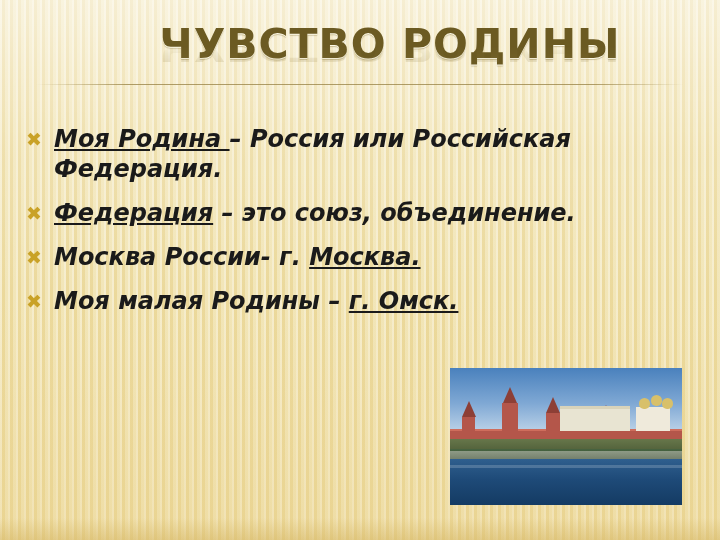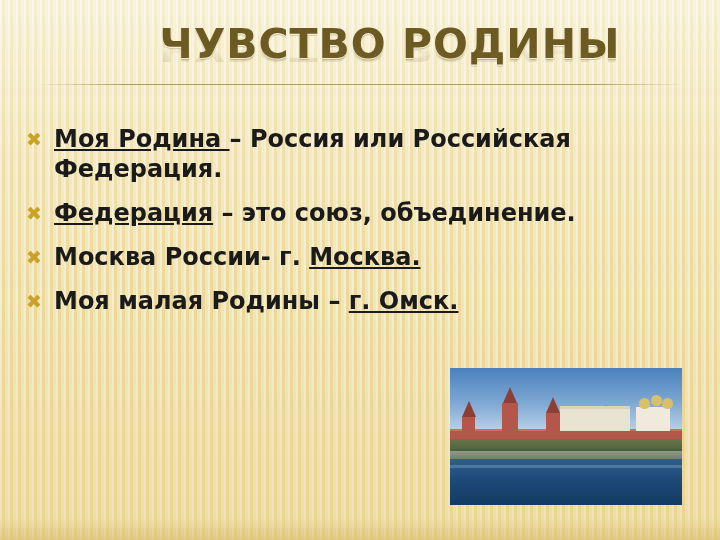--- a/index.html
+++ b/index.html
@@ -98,20 +98,21 @@
     text-align: left;
     user-select: none;
   }
   .bullet-text {
     flex: 1 1 auto;
     font-family: "DejaVu Sans", sans-serif;
     font-size: 24px;
     line-height: 30px;
     color: #1a1a1a;
     font-weight: 600;
+    font-style: italic;
   }
   .u {
     text-decoration: underline;
   }
 
   
   .picture {
     position: absolute;
     left: 450px;
     top: 368px;

